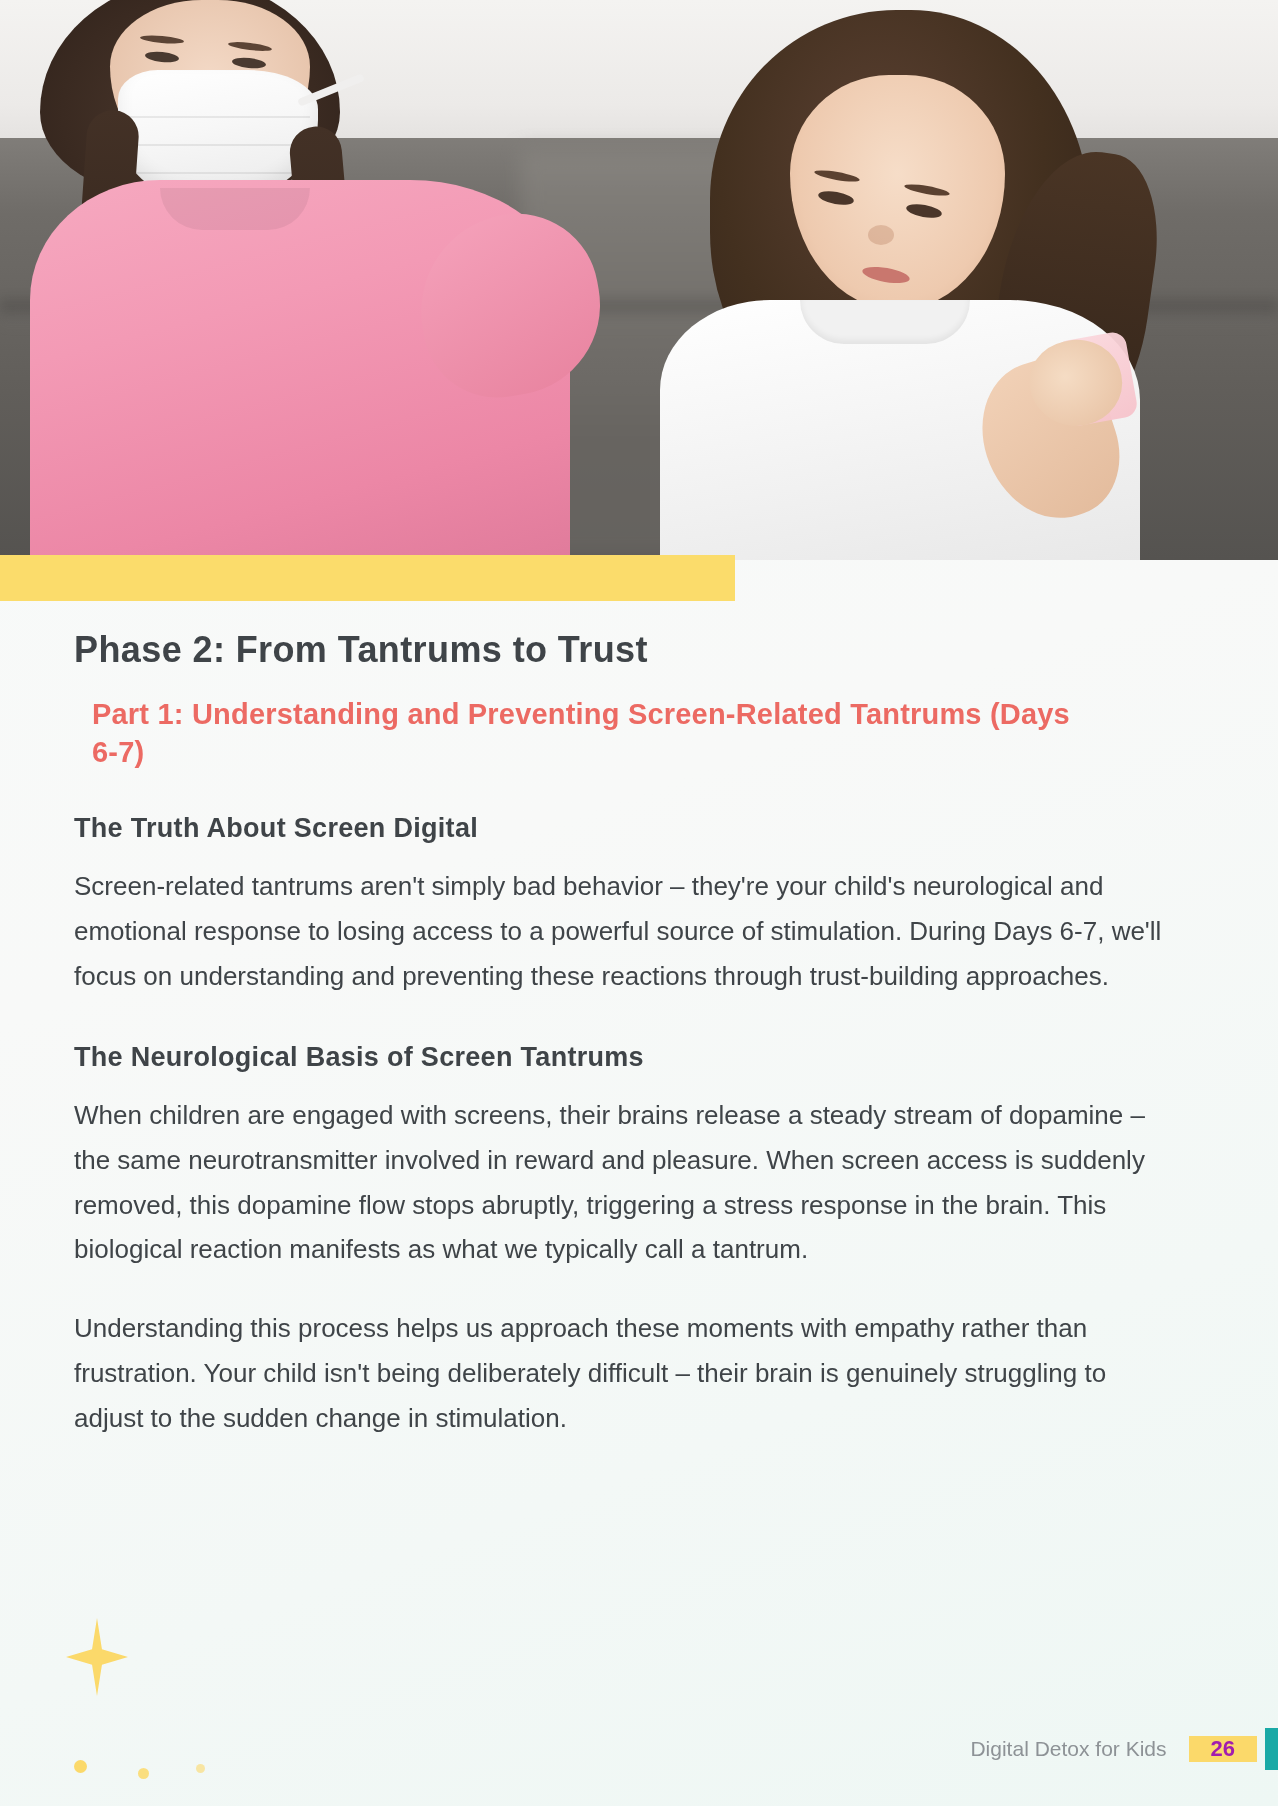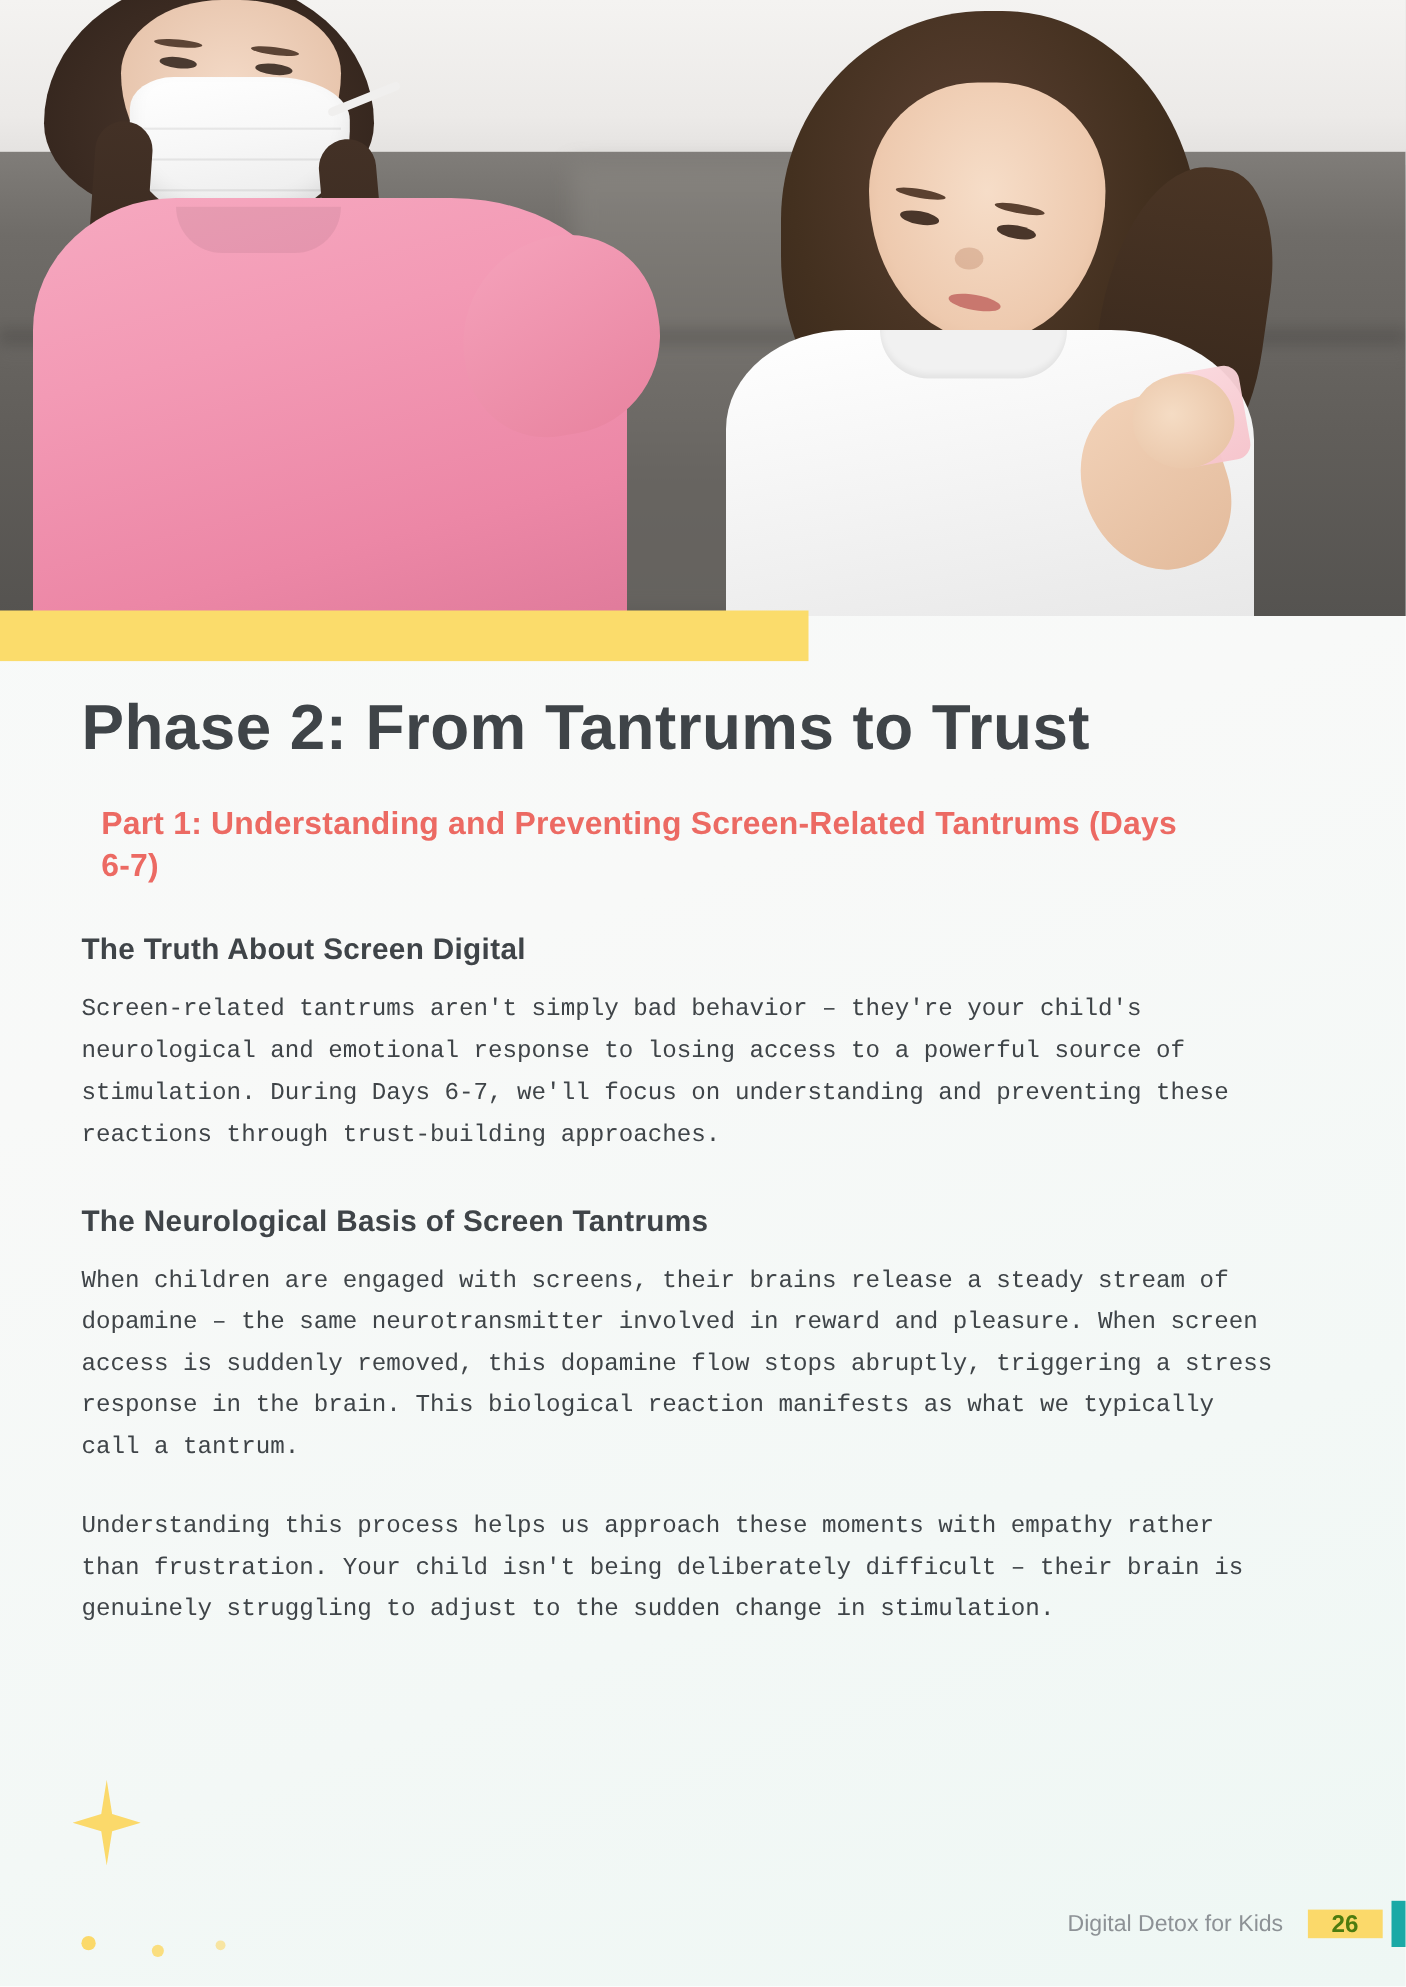--- a/index.html
+++ b/index.html
@@ -222,25 +222,25 @@
   }
 
   
   .content {
     position: absolute;
     left: 74px;
     top: 630px;
     width: 1115px;
   }
   .page-title {
-    font-size: 58px;
+    font-size: 36px;
     font-weight: 700;
     color: #3f4448;
     letter-spacing: 0.4px;
-    margin: 0 0 36px 0;
+    margin: 0 0 25px 0;
     line-height: 1.1;
   }
   .part-title {
     font-size: 29px;
     font-weight: 700;
     color: #ec6a63;
     line-height: 1.32;
     letter-spacing: 0.2px;
     margin: 0 0 42px 18px;
     max-width: 1000px;
@@ -249,26 +249,25 @@
     font-size: 27px;
     font-weight: 700;
     color: #3f4448;
     letter-spacing: 0.3px;
     margin: 0 0 20px 0;
   }
   .section-head.second {
     margin-top: 44px;
   }
   .body-text {
-    font-size: 22px;
+    font-size: 26px;
     line-height: 1.72;
     color: #3f4448;
     margin: 0 0 22px 0;
     max-width: 1095px;
-    font-family: Liberation Mono, monospace;
   }
   .body-text.gap-top {
     margin-top: 34px;
   }
   .star {
     position: absolute;
     left: 66px;
     top: 1618px;
     width: 62px;
     height: 78px;
@@ -293,21 +292,21 @@
     align-items: center;
     gap: 0;
   }
   .footer-label {
     font-size: 21px;
     color: #8d9296;
     margin-right: 22px;
   }
   .page-num-box {
     background: #fbd96a;
-    color: #4d7c0f;
+    color: #a21caf;
     font-size: 22px;
     font-weight: 600;
     padding: 2px 22px;
     line-height: 1;
   }
   .footer-tab {
     width: 13px;
     height: 42px;
     background: #1aa9a6;
     margin-left: 8px;

